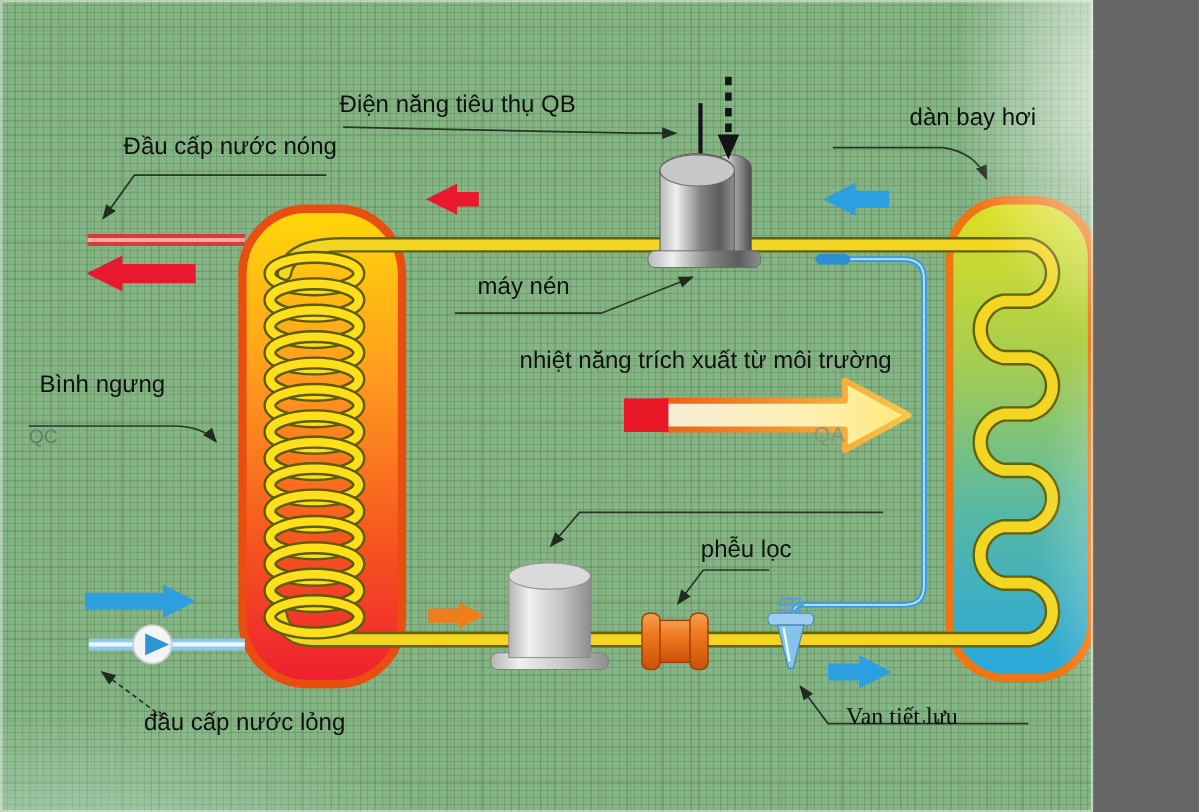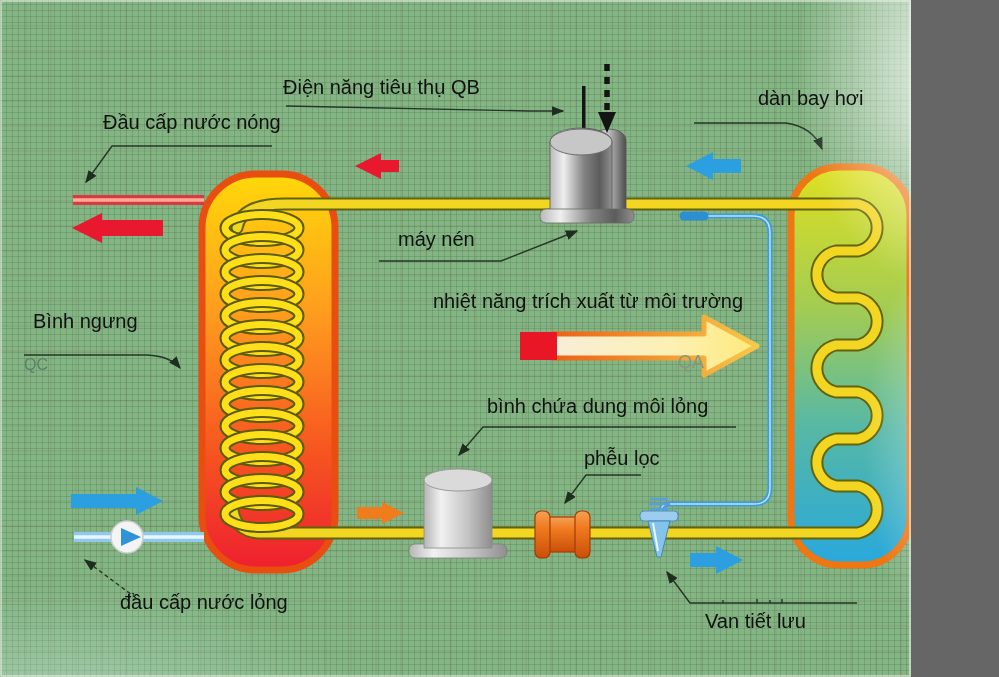--- a/index.html
+++ b/index.html
@@ -27,21 +27,21 @@
   .lbl-hot        {left:103px;top:112px;}
   .lbl-evap       {left:722px;top:88px;margin-left:36px;}
   .lbl-comp       {left:398px;top:229px;}
   .lbl-heat       {left:433px;top:291px;}
   .lbl-qa         {left:678px;top:333px;font-size:18px;color:#87977b;margin-top:20px;}
   .lbl-cond       {left:33px;top:311px;}
   .lbl-qc         {left:24px;top:357px;font-size:16px;color:#5d7f68;}
   .lbl-recv       {left:487px;top:396px;}
   .lbl-filter     {left:584px;top:448px;}
   .lbl-cold       {left:120px;top:592px;}
-  .lbl-valve      {left:705px;top:611px;}
+  .lbl-valve      {left:705px;top:587px;font-family:Liberation Serif, serif;}
 </style>
 </head>
 <body>
 
 <div class="stage">
 
   <svg class="layer" width="999" height="677" viewBox="0 0 999 677">
     <defs>
       <linearGradient id="condGrad" x1="0" y1="0" x2="0" y2="1">
         <stop offset="0" stop-color="#ffd80a"></stop>
@@ -229,18 +229,17 @@
   <div class="glow"></div>
 
   <div class="lbl lbl-electric">Điện năng tiêu thụ QB</div>
   <div class="lbl lbl-hot">Đầu cấp nước nóng</div>
   <div class="lbl lbl-evap">dàn bay hơi</div>
   <div class="lbl lbl-comp">máy nén</div>
   <div class="lbl lbl-heat">nhiệt năng trích xuất từ môi trường</div>
   <div class="lbl lbl-qa">QA</div>
   <div class="lbl lbl-cond">Bình ngưng</div>
   <div class="lbl lbl-qc">QC</div>
-  <div class="lbl lbl-recv">bình chứa dung môi lỏng</div>
   <div class="lbl lbl-filter">phễu lọc</div>
   <div class="lbl lbl-cold">đầu cấp nước lỏng</div>
   <div class="lbl lbl-valve">Van tiết lưu</div>
 
 </div>
 
 </body></html>

